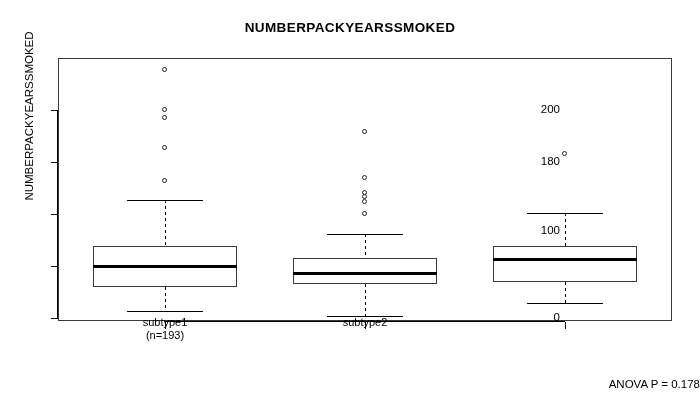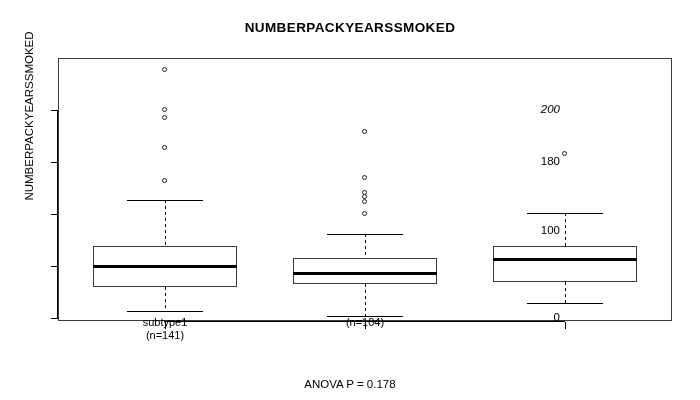--- a/index.html
+++ b/index.html
@@ -45,21 +45,21 @@
   .xaxis-line{
     position:absolute;left:165px;top:321px;width:400px;height:1px;background:#000;
   }
   .xlabel{
     position:absolute;top:316px;width:160px;text-align:center;font-size:11px;
     line-height:13px;
   }
   .xlabel span{display:block;}
 
   .footer{
-    position:absolute;left:0;top:378px;width:700px;text-align:center;font-size:11.5px;
+    position:absolute;left:0;top:378px;width:700px;text-align:right;font-size:11.5px;
   }
 
   
   .box{
     position:absolute;border:1px solid #3a3a3a;box-sizing:border-box;background:#fff;
   }
   .median{
     position:absolute;height:3px;background:#000;
   }
   .whisker{
@@ -81,44 +81,44 @@
 
   <div class="title">NUMBERPACKYEARSSMOKED</div>
 
   <div class="ylab">NUMBERPACKYEARSSMOKED</div>
 
   <div class="frame"></div>
   <div class="axis-line"></div>
   <div class="xaxis-line"></div>
 
   <div class="axis-tick" style="top:110px;"></div>
-  <div class="ytick-label" style="top:103px;font-style:italic;">200</div>
+  <div class="ytick-label" style="top:103px;">200</div>
 
   <div class="axis-tick" style="top:162px;"></div>
   <div class="ytick-label" style="top:155px;">180</div>
 
   <div class="axis-tick" style="top:214px;"></div>
   <div class="ytick-label" style="top:207px;margin-top:17px;">100</div>
 
   <div class="axis-tick" style="top:266px;"></div>
   <div class="ytick-label" style="top:259px;">90</div>
 
   <div class="axis-tick" style="top:318px;"></div>
   <div class="ytick-label" style="top:311px;">0</div>
 
   <div class="xtick" style="left:165px;"></div>
   <div class="xtick" style="left:365px;"></div>
   <div class="xtick" style="left:565px;"></div>
 
   <div class="xlabel" style="left:85px;">
     <span>subtype1</span>
-    <span>(n=141)</span>
+    <span>(n=193)</span>
   </div>
   <div class="xlabel" style="left:285px;">
-    <span>(n=104)</span>
+    <span>subtype2</span>
   </div>
   <div class="xlabel" style="left:485px;">
   </div>
 
   <div class="footer">ANOVA P = 0.178</div>
 
   <div id="boxlayer">
       <div style="position: absolute; left: 0px; top: 0px; width: 700px; height: 400px;">
         <div class="whisker" style="left: 165px; top: 200.48px; height: 45.76px;"></div>
         <div class="cap" style="left: 127px; top: 200.48px; width: 76px;"></div>

